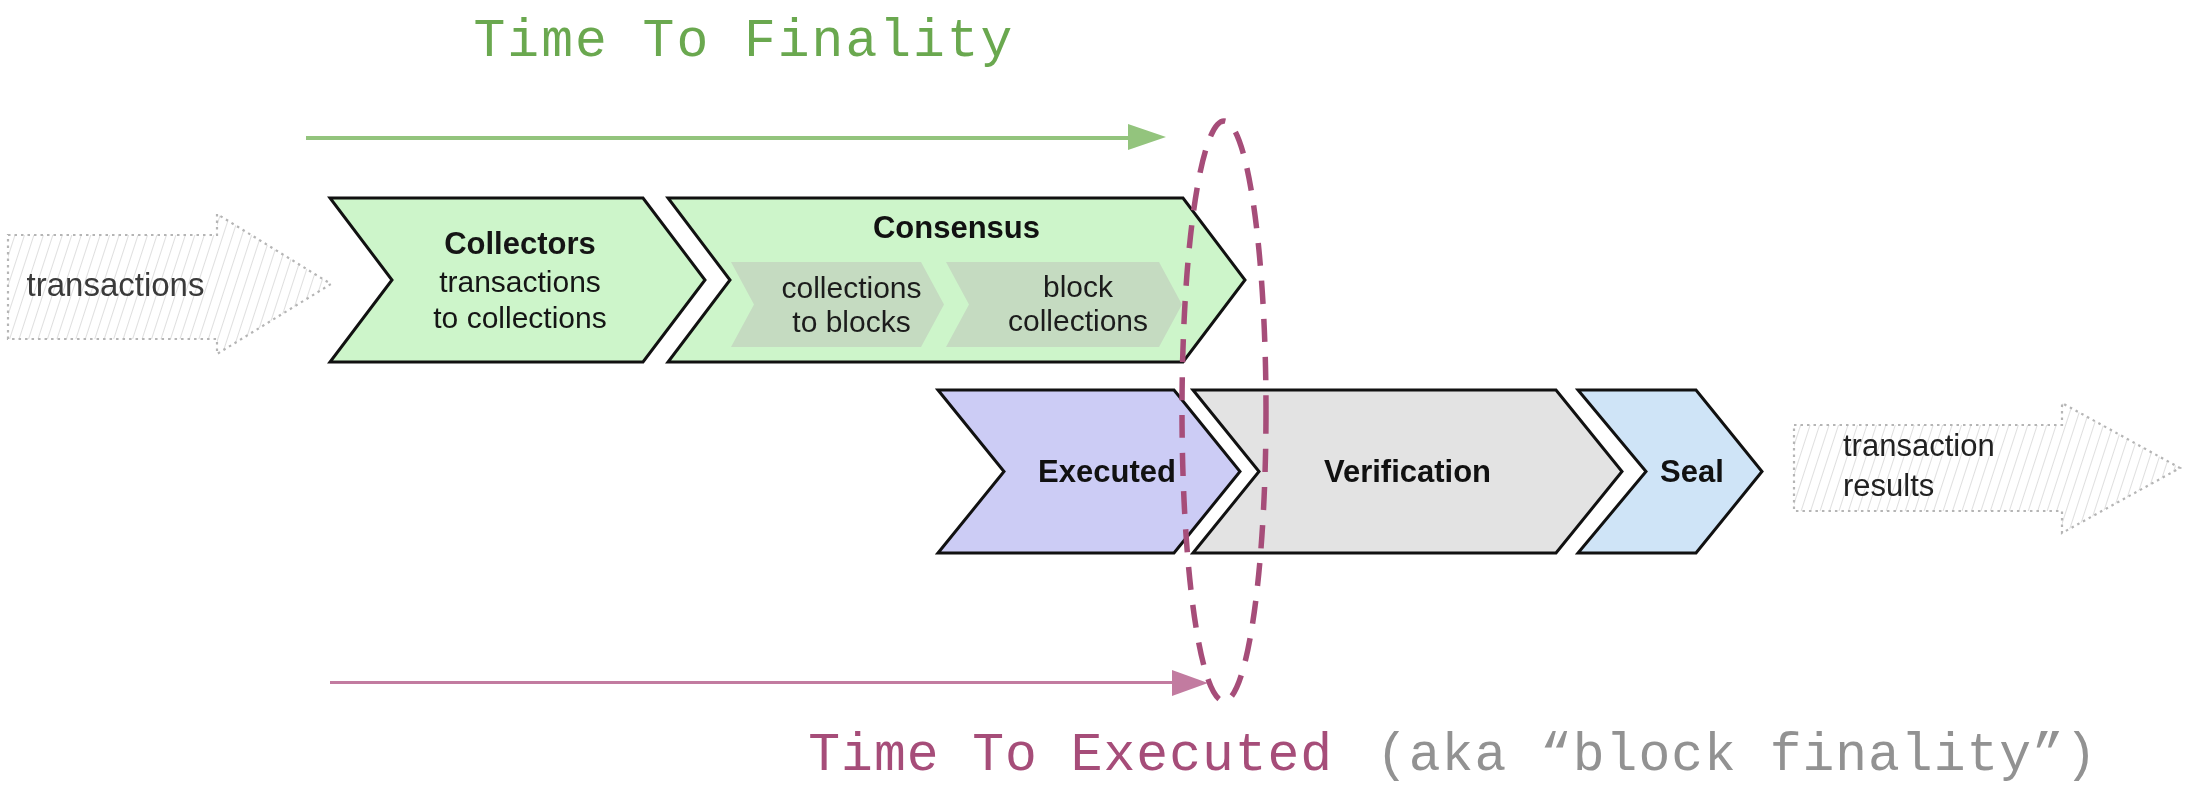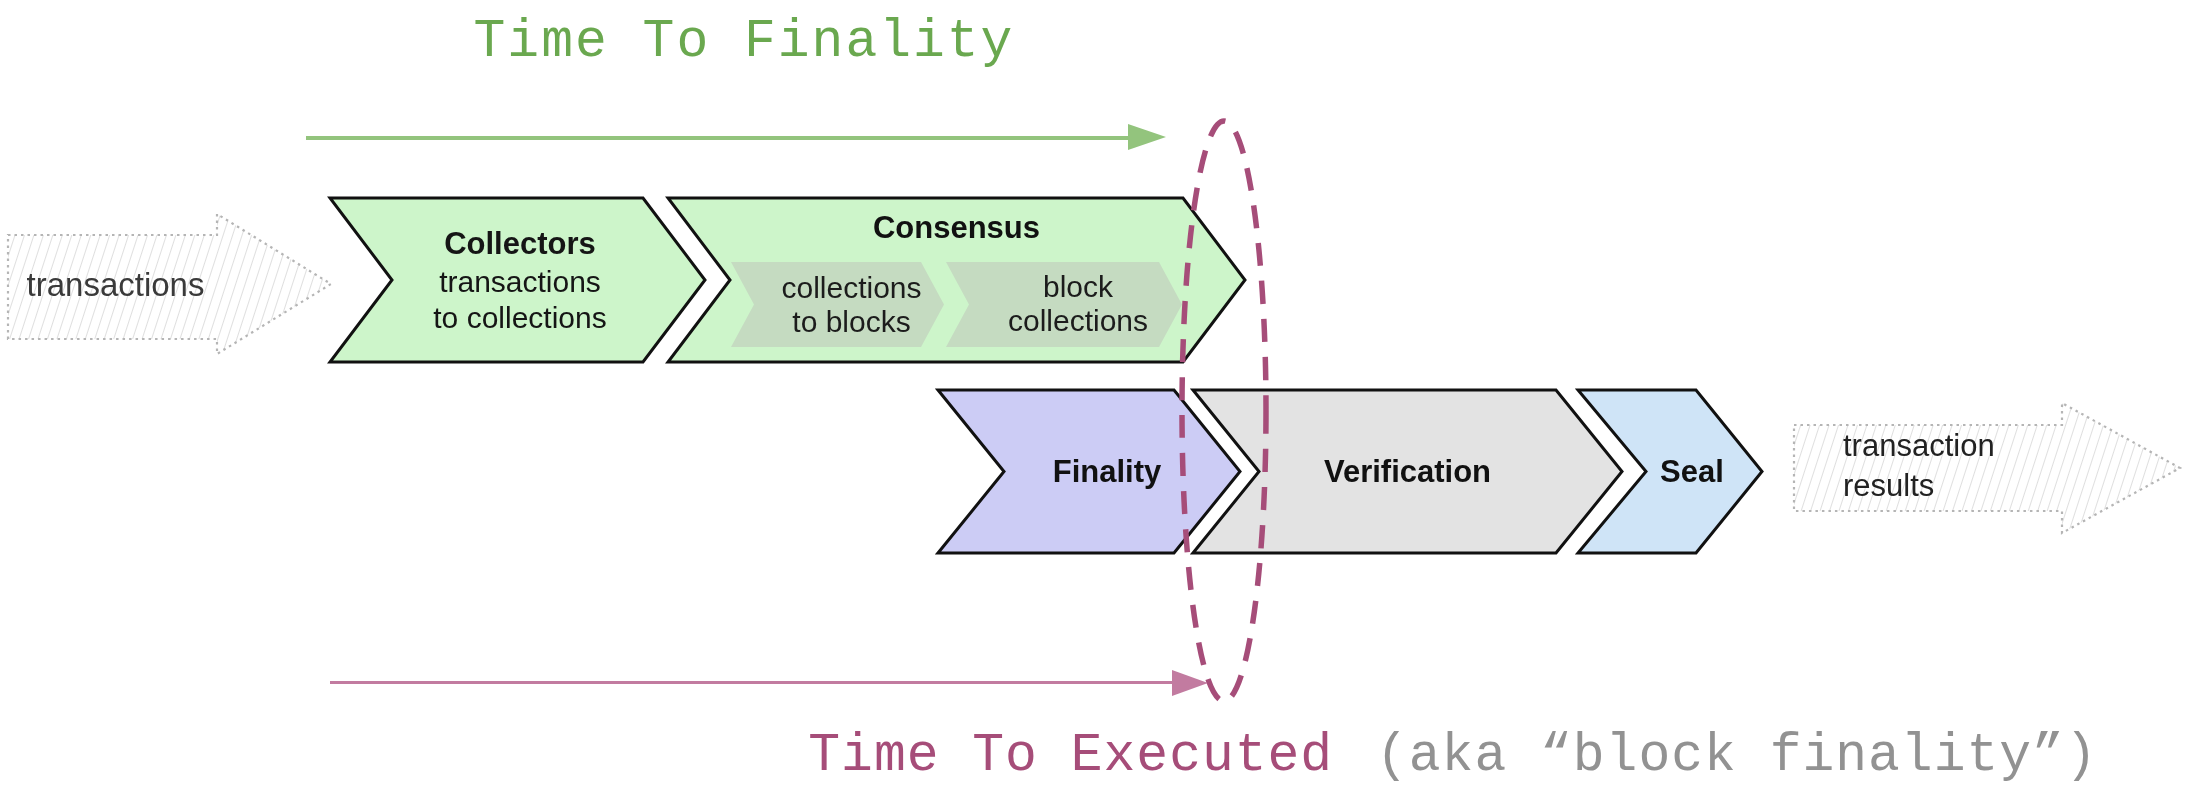--- a/index.html
+++ b/index.html
@@ -83,21 +83,21 @@
     <polygon points="0,0 213,0 236,42.5 213,85 0,85 23,42.5" fill="#c5dbc1"></polygon>
   </svg>
   <div class="inner-step-text" style="left:946px;top:262px;width:236px;height:84px;padding-left:14px;">
     <div>block</div>
     <div>collections</div>
   </div>
 
   <svg class="abs" style="left:935px;top:387px;" width="308" height="169">
     <polygon points="3,3 239,3 305,84.5 239,166 3,166 69,84.5" fill="#ccccf5" stroke="#111111" stroke-width="3"></polygon>
   </svg>
-  <div class="stage-label" style="left:938px;top:390px;width:302px;height:163px;padding-left:36px;box-sizing:border-box;">Finality</div>
+  <div class="stage-label" style="left:938px;top:390px;width:302px;height:163px;padding-left:36px;box-sizing:border-box;">Executed</div>
 
   <svg class="abs" style="left:1190px;top:387px;" width="435" height="169">
     <polygon points="3,3 366,3 432,84.5 366,166 3,166 69,84.5" fill="#e3e3e3" stroke="#111111" stroke-width="3"></polygon>
   </svg>
   <div class="stage-label" style="left:1193px;top:390px;width:429px;height:163px;">Verification</div>
 
   <svg class="abs" style="left:1575px;top:387px;" width="190" height="169">
     <polygon points="3,3 121,3 187,84.5 121,166 3,166 71,84.5" fill="#cfe4f7" stroke="#111111" stroke-width="3"></polygon>
   </svg>
   <div class="stage-label" style="left:1578px;top:390px;width:184px;height:163px;padding-left:44px;box-sizing:border-box;text-align:right;">Seal</div>

